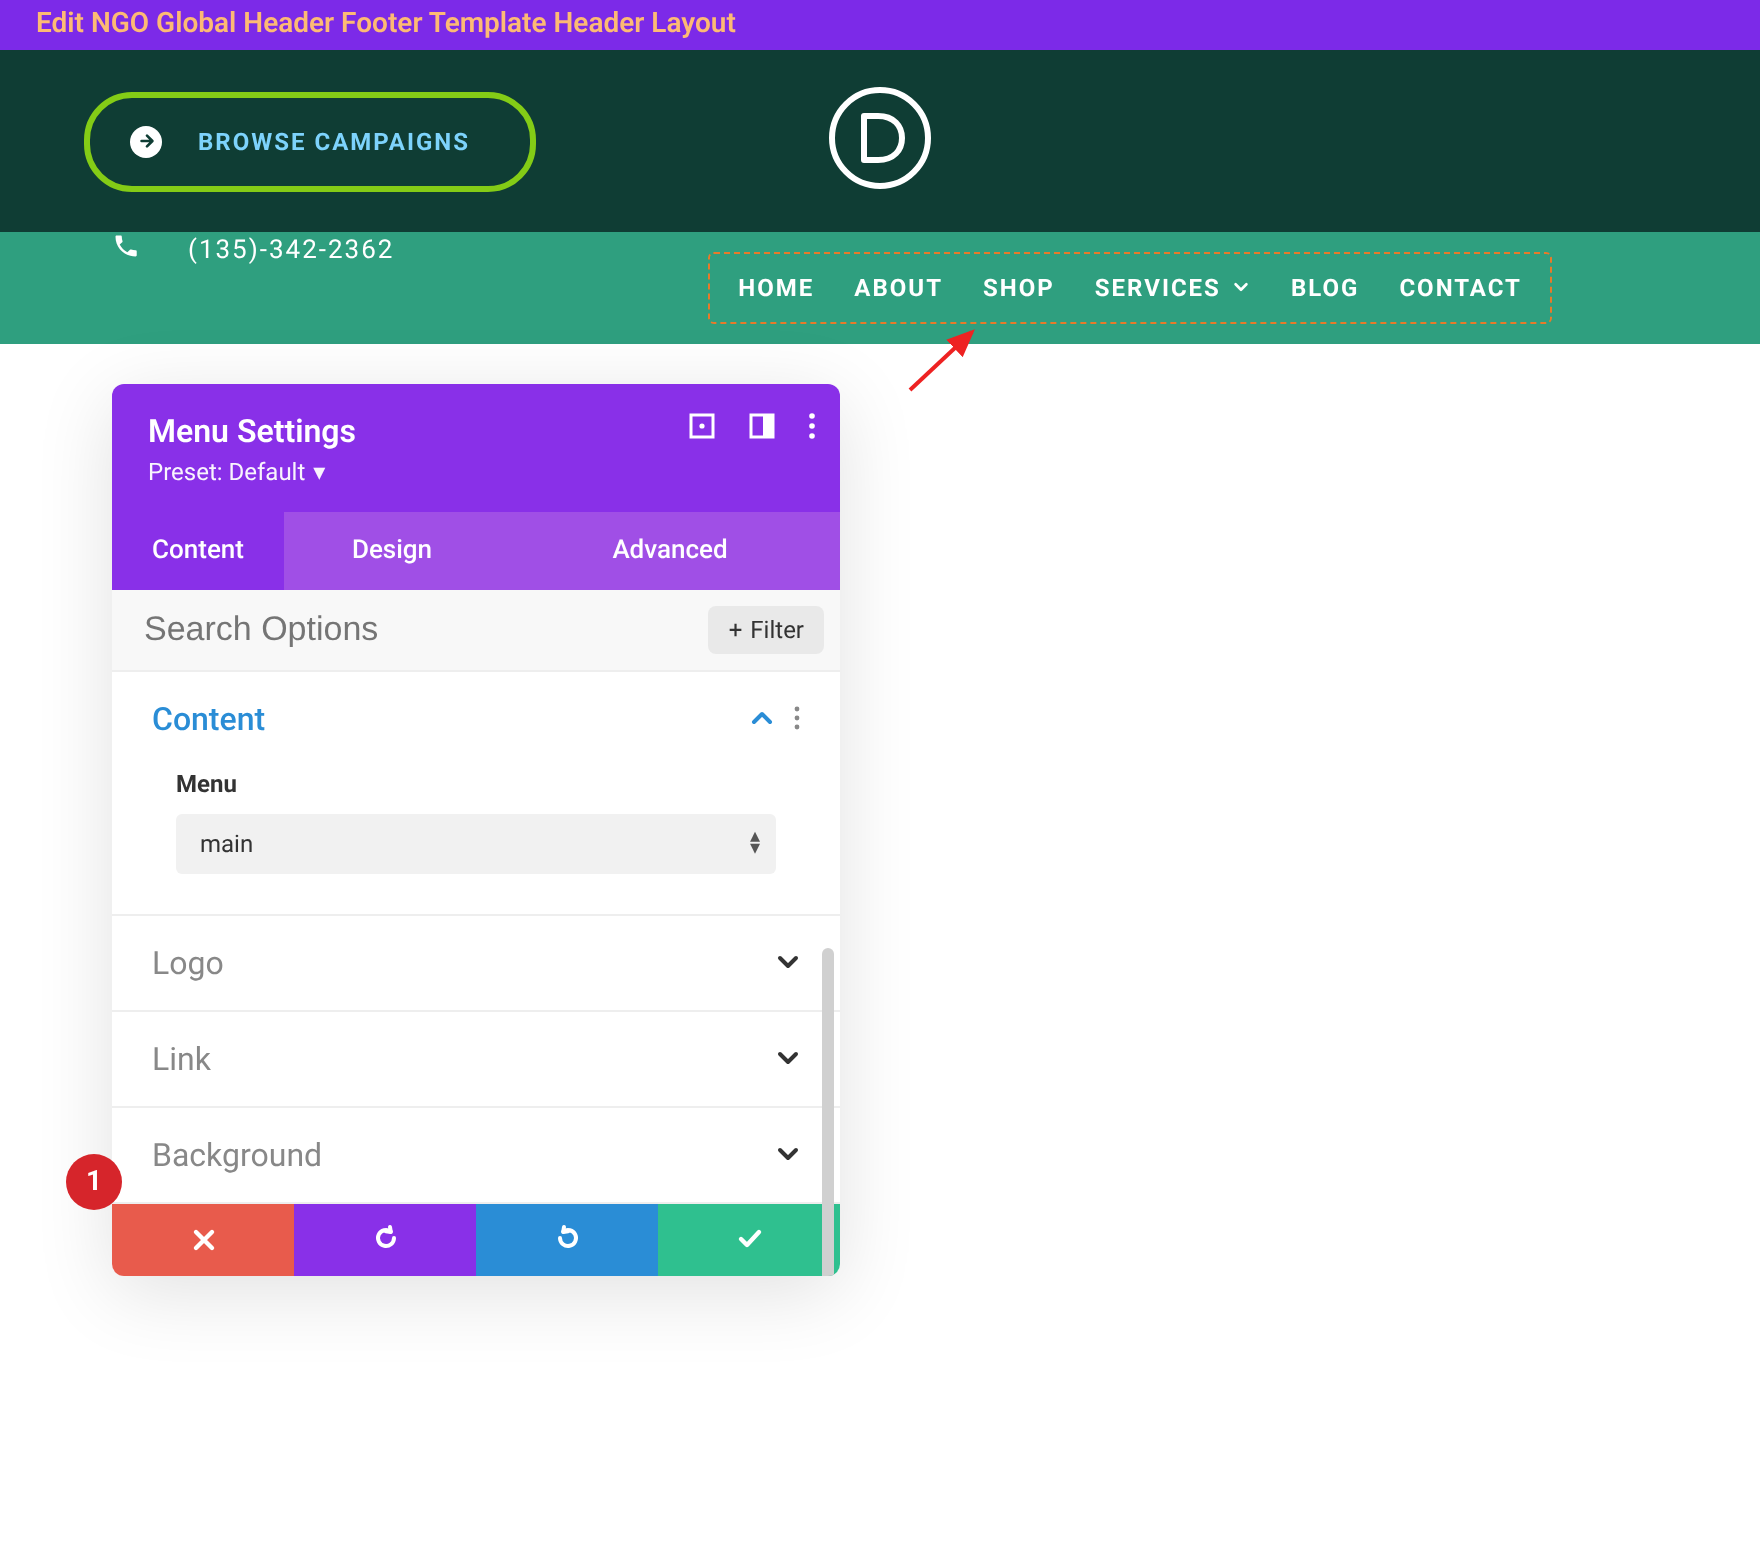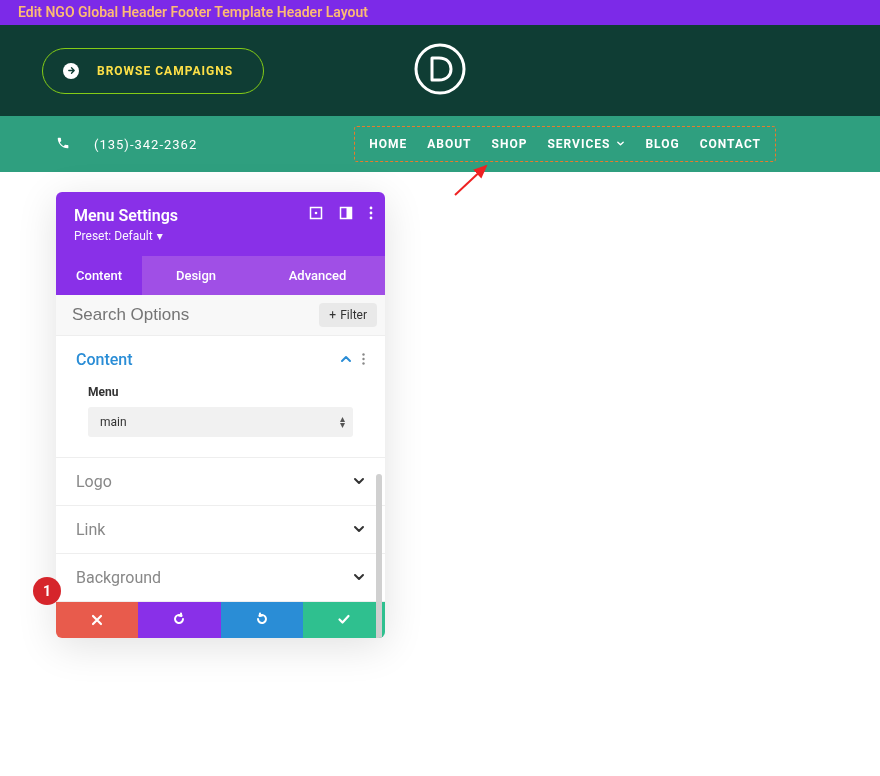--- a/index.html
+++ b/index.html
@@ -25,22 +25,22 @@
   
   .header-primary {
     background: #0f3d34;
     height: 91px;
     display: flex;
     align-items: center;
     padding: 0 42px;
     position: relative;
   }
   .browse-btn {
-    border: 1px solid #84cc16;
-    color: #fde047;
+    border: 3px solid #84cc16;
+    color: #7dd3fc;
     border-radius: 24px;
     padding: 14px 30px 14px 20px;
     display: inline-flex;
     align-items: center;
     gap: 18px;
     font-size: 12px;
     font-weight: 700;
     letter-spacing: 1px;
     cursor: pointer;
   }
@@ -55,21 +55,21 @@
     left: 50%;
     top: 50%;
     transform: translate(-50%, -50%);
   }
 
   
   .header-secondary {
     background: #2f9f7f;
     height: 56px;
     display: flex;
-    align-items: center;
+    align-items: flex-start;
     padding: 0 56px 0 56px;
     color: #fff;
     position: relative;
   }
   .phone-group {
     display: flex;
     align-items: center;
     gap: 24px;
     font-size: 13px;
     letter-spacing: 1px;
@@ -102,21 +102,21 @@
     left: 450px;
     top: 160px;
     pointer-events: none;
   }
 
   
   .panel {
     position: absolute;
     left: 56px;
     top: 192px;
-    width: 329px;
+    width: 364px;
     background: #fff;
     border-radius: 6px;
     box-shadow: 0 8px 40px rgba(0,0,0,0.12);
     overflow: hidden;
   }
   .panel-header {
     background: #8930e8;
     color: #fff;
     padding: 14px 18px 12px;
     position: relative;

